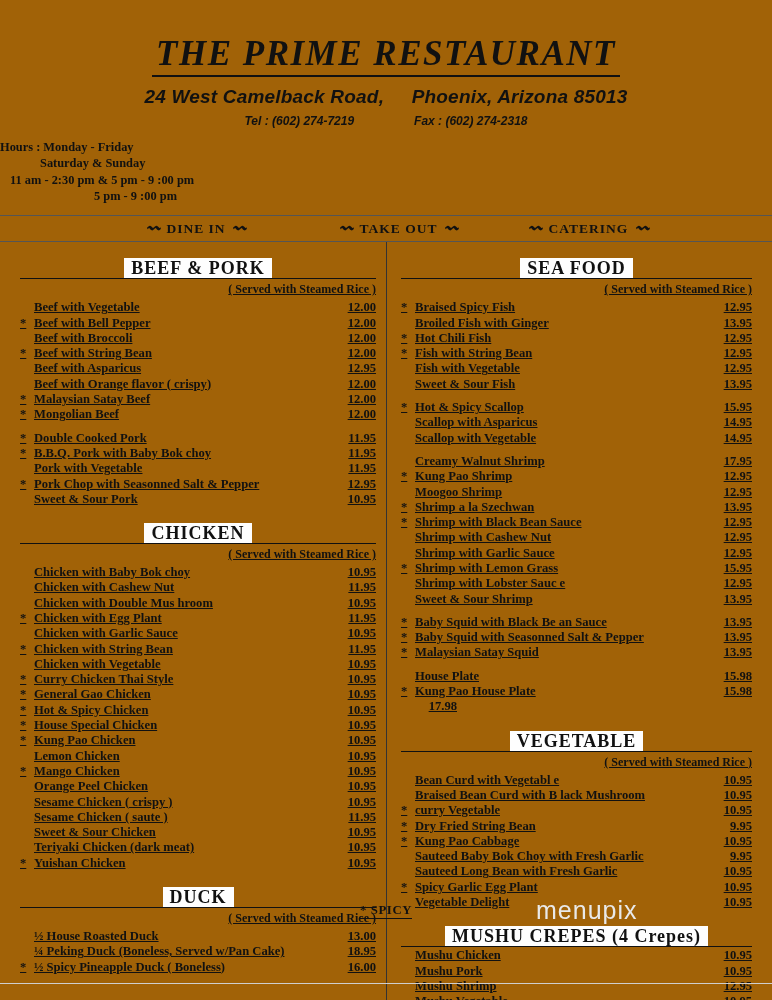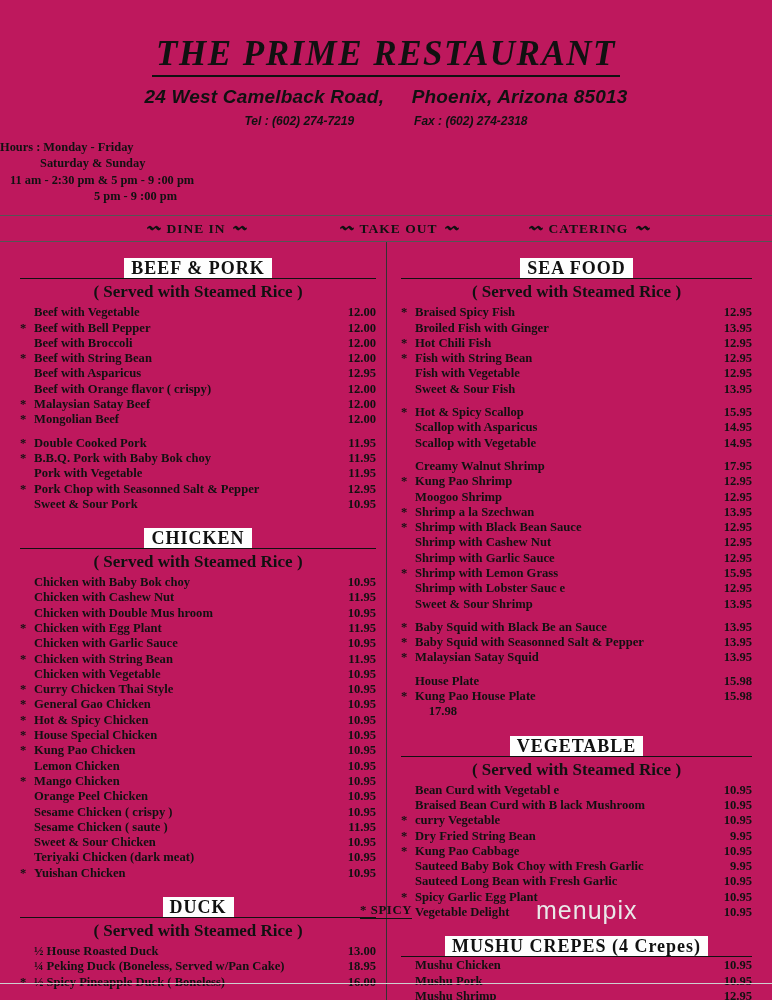--- a/index.html
+++ b/index.html
@@ -14,21 +14,21 @@
     position: relative;
     font-family: "Liberation Serif", "DejaVu Serif", serif;
     color: #111111;
     overflow: hidden;
   }
 
   .page {
     position: relative;
     width: 772px;
     height: 1000px;
-    background: #be185d;
+    background: #a16207;
     box-sizing: border-box;
   }
 
   
   .header {
     text-align: center;
     padding-top: 36px;
   }
   .restaurant-title {
     font-family: "Liberation Serif", "DejaVu Serif", serif;
@@ -117,21 +117,21 @@
     width: 386px;
     padding: 0 10px 0 20px;
   }
   .col-right {
     width: 380px;
     padding: 0 14px 0 14px;
     border-left: 1.5px solid #333;
   }
 
   
-  .section { margin-top: 16px; }
+  .section { margin-top: 16px; text-decoration: underline; }
   .section-head {
     position: relative;
     text-align: center;
     margin-top: 9px;
     height: 22px;
   }
   .section-head .sh-rule {
     position: absolute;
     left: 0; right: 0;
     bottom: 1px;
@@ -142,24 +142,24 @@
     display: inline-block;
     font-family: "Liberation Serif", "DejaVu Serif", serif;
     font-weight: bold;
     font-size: 18px;
     letter-spacing: 1px;
     background: #fefefe;
     padding: 0 7px;
     line-height: 20px;
   }
   .section-sub {
-    text-align: center;
+    text-align: right;
     font-family: "Liberation Serif", "DejaVu Serif", serif;
     font-weight: bold;
-    font-size: 17px;
+    font-size: 12px;
     margin-top: 2px;
     margin-bottom: 3px;
   }
 
   
   .items { margin: 0; padding: 0; }
   .item {
     display: flex;
     align-items: baseline;
     font-family: "Liberation Serif", "DejaVu Serif", serif;

